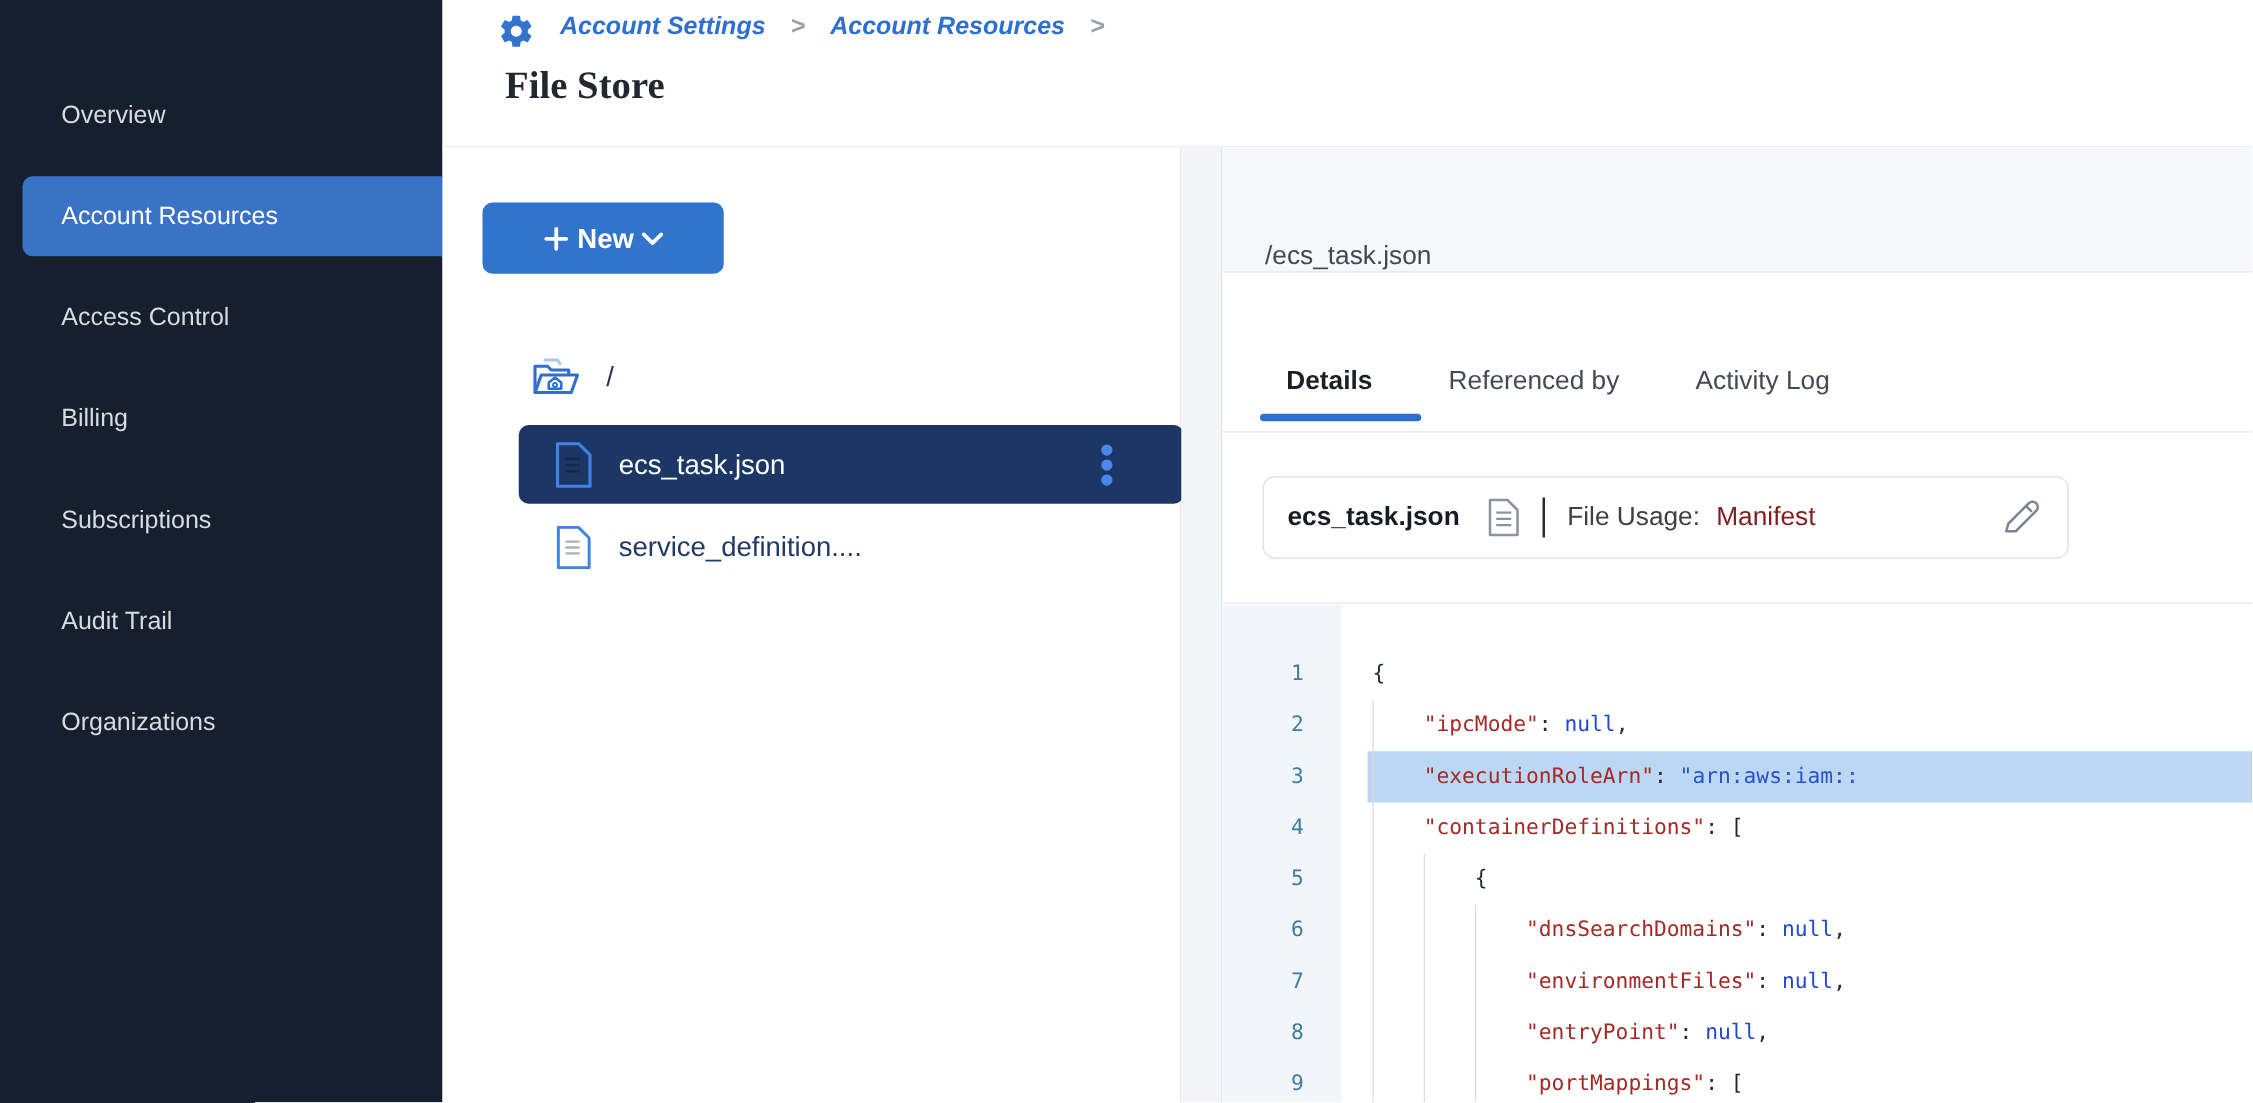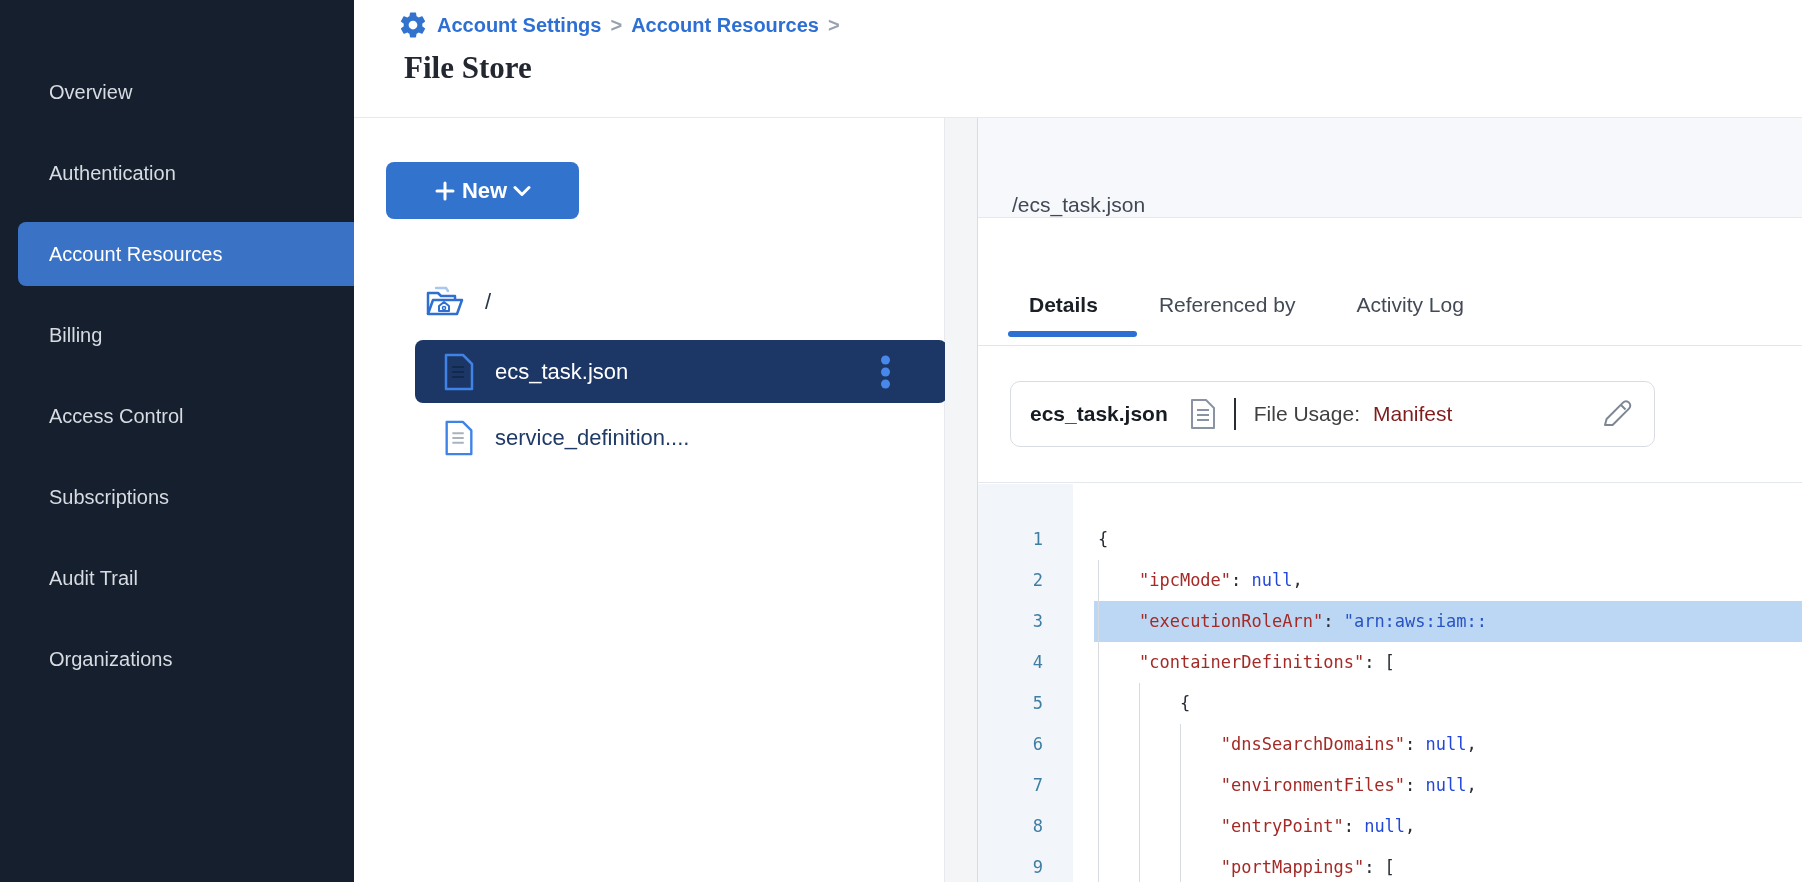--- a/index.html
+++ b/index.html
@@ -20,21 +20,21 @@
   }
   .side-item.active {
     margin-left:18px; padding-left:31px; background:#3a73c6; color:#fff;
     border-radius:8px 0 0 8px;
   }
   
   .header {
     position:absolute; left:354px; right:0; top:0; height:118px;
     background:#fff; border-bottom:1px solid #e7e9ed;
   }
-  .breadcrumb { position:absolute; left:44px; top:10px; height:30px; display:flex; align-items:center; gap:9px; }
+  .breadcrumb { position:absolute; left:44px; top:10px; height:30px; display:flex; gap:20px;font-style:italic; }
   .crumb { color:#2e6fd3; font-size:20px; font-weight:700; text-decoration:none; cursor:pointer; }
   .crumb-sep { color:#98a1af; font-size:20px; font-weight:700; }
   .page-title { position:absolute; left:50px; top:50px; font-size:31px; font-weight:700; color:#23272f;font-family:Liberation Serif, serif; }
   
   .browser {
     position:absolute; left:354px; top:118px; width:591px; bottom:0;
     background:#fff; border-right:1px solid #e7e9ed;
   }
   .gutter-strip {
     position:absolute; left:945px; top:118px; width:33px; bottom:0;
@@ -100,24 +100,23 @@
   .ig2 { left:202px; top:241px; bottom:0; }
   svg { display:block; }
 </style>
 </head>
 <body>
 
 <div id="app">
 
   <nav class="sidebar">
     <div class="side-item">Overview</div>
-    <div class="side-item">Authentication</div>
     <div class="side-item active">Account Resources</div>
+    <div class="side-item">Access Control</div>
     <div class="side-item">Billing</div>
-    <div class="side-item">Access Control</div>
     <div class="side-item">Subscriptions</div>
     <div class="side-item">Audit Trail</div>
     <div class="side-item">Organizations</div>
   </nav>
 
   <header class="header">
     <div class="breadcrumb">
       <span>
         <svg width="30" height="30" viewBox="0 0 24 24" fill="#3173cd">
             <path d="M19.4 13c.04-.33.06-.66.06-1s-.02-.67-.06-1l2.1-1.65c.19-.15.24-.42.12-.64l-2-3.46c-.12-.22-.39-.3-.61-.22l-2.49 1c-.52-.4-1.08-.73-1.69-.98l-.38-2.65C14.4 2.17 14.2 2 13.97 2h-3.94c-.23 0-.43.17-.47.4l-.38 2.65c-.61.25-1.17.59-1.69.98l-2.49-1c-.22-.08-.49 0-.61.22l-2 3.46c-.12.22-.07.49.12.64L4.61 11c-.04.33-.06.66-.06 1s.02.67.06 1l-2.1 1.65c-.19.15-.24.42-.12.64l2 3.46c.12.22.39.3.61.22l2.49-1c.52.4 1.08.73 1.69.98l.38 2.65c.04.23.24.4.47.4h3.94c.23 0 .43-.17.47-.4l.38-2.65c.61-.25 1.17-.59 1.69-.98l2.49 1c.22.08.49 0 .61-.22l2-3.46c.12-.22.07-.49-.12-.64L19.4 13zM12 15.5c-1.93 0-3.5-1.57-3.5-3.5s1.57-3.5 3.5-3.5 3.5 1.57 3.5 3.5-1.57 3.5-3.5 3.5z"></path>

